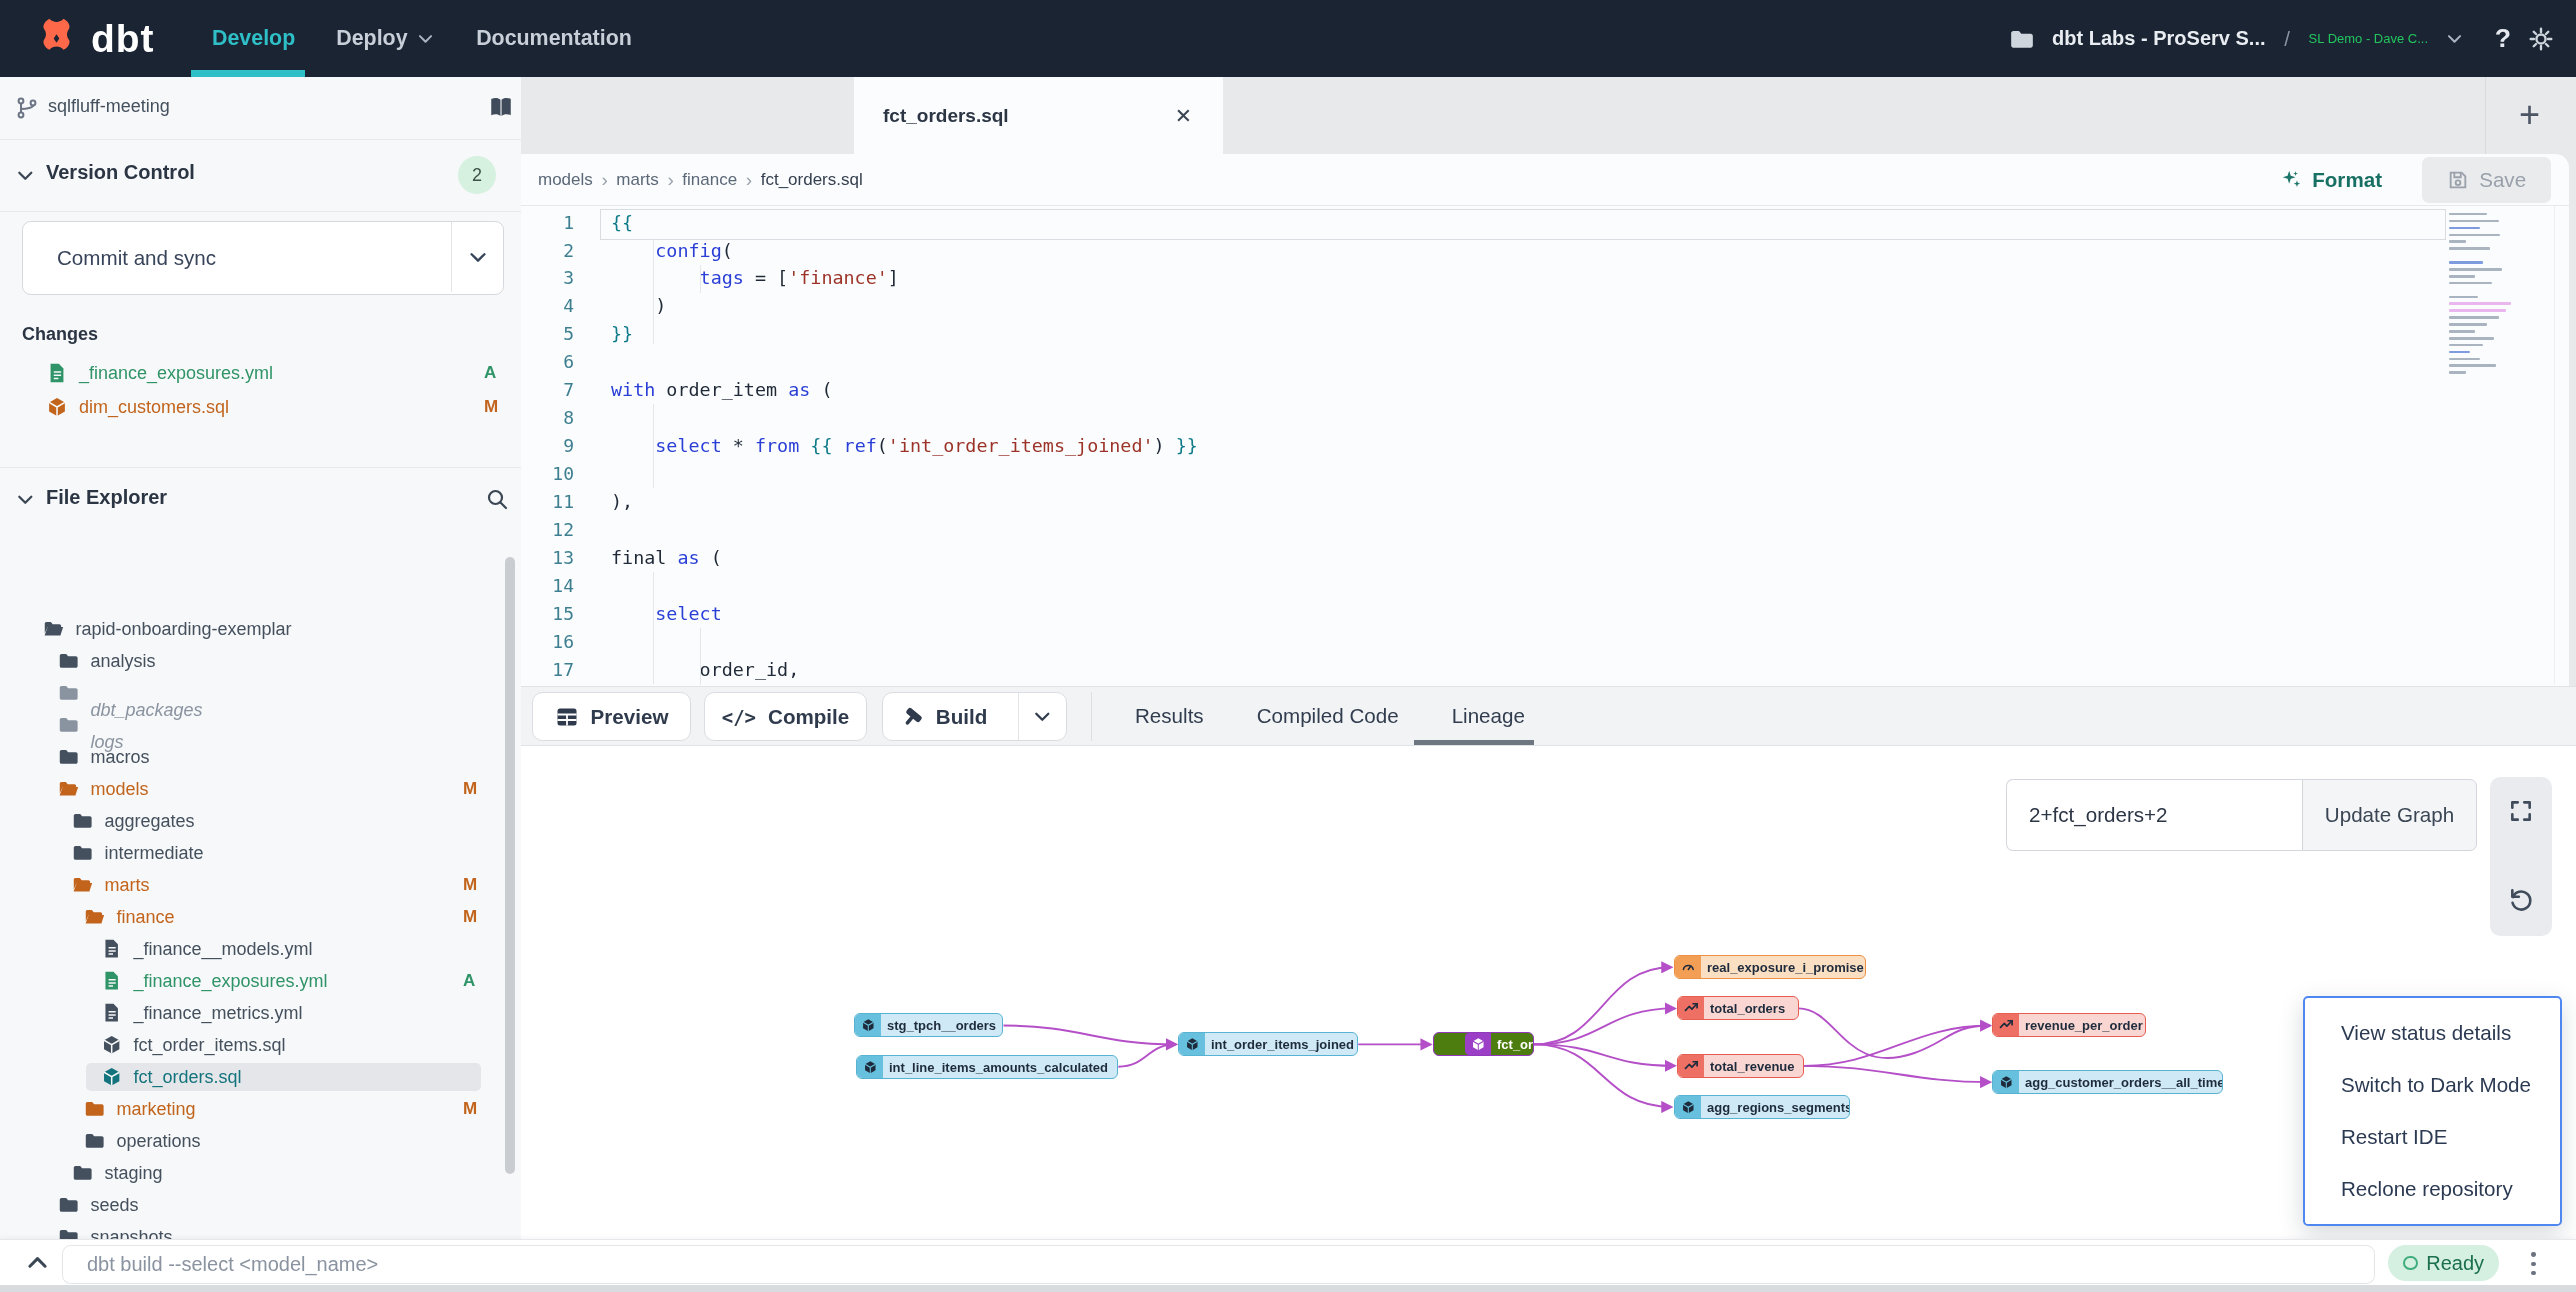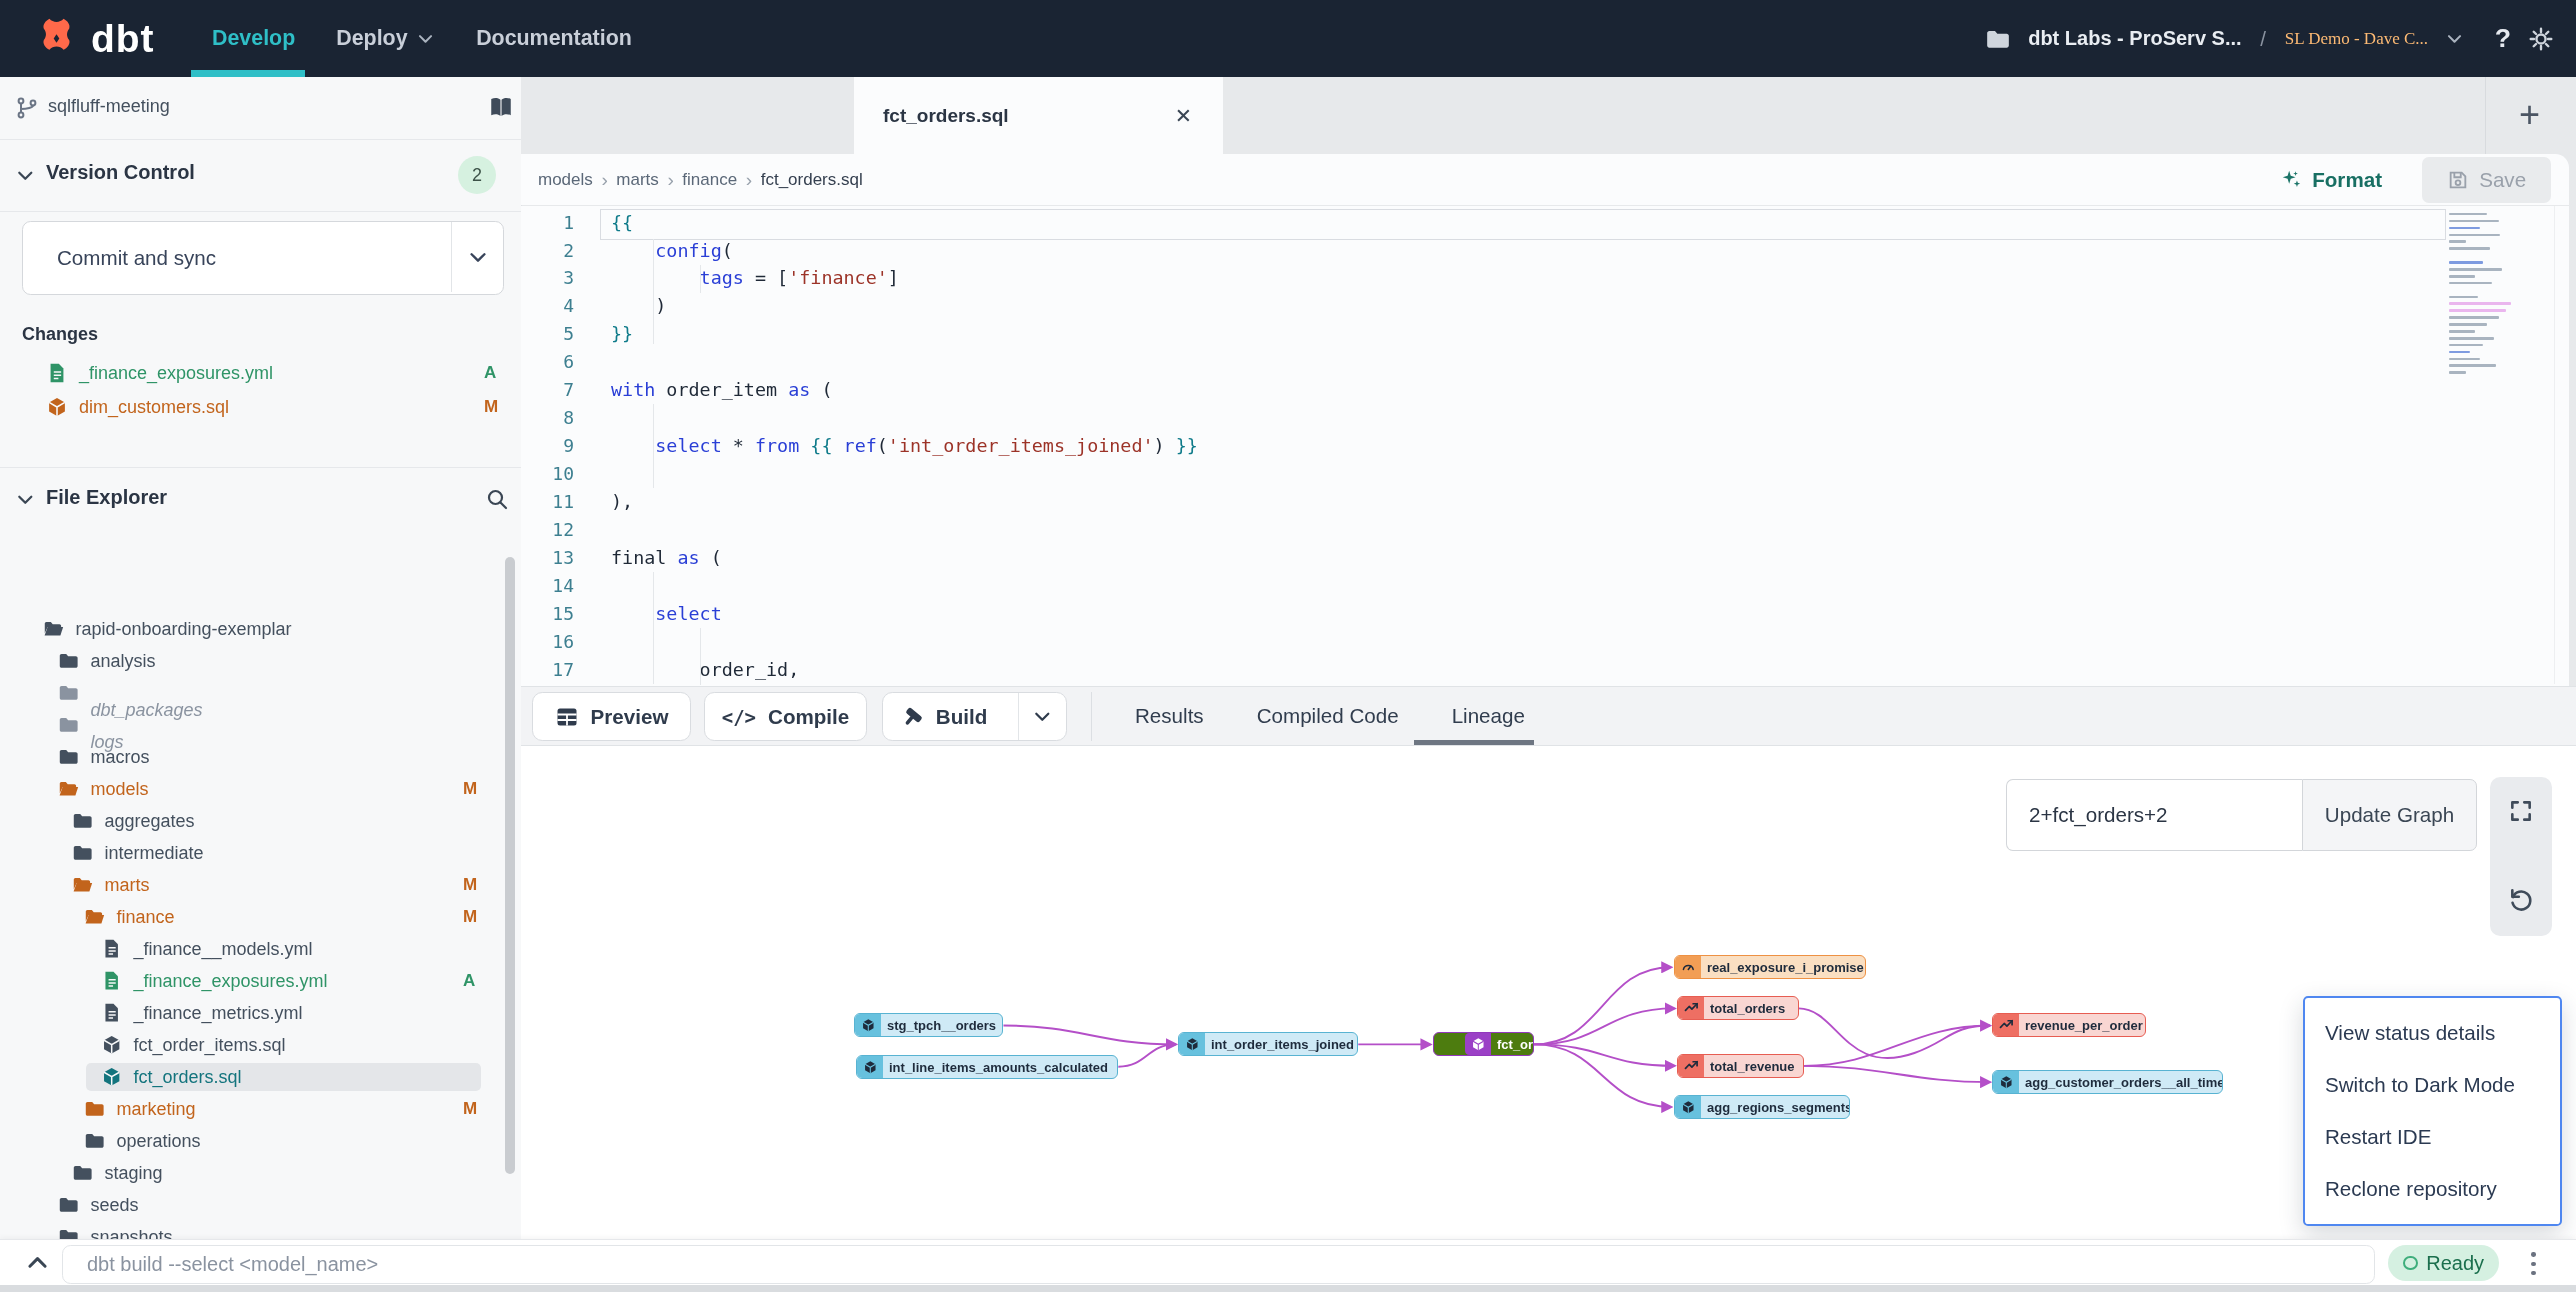--- a/index.html
+++ b/index.html
@@ -14,21 +14,21 @@
   #logo .mark{width:45px;height:45px;}
   #logo .brand{color:#fff;font-size:39px;font-weight:bold;letter-spacing:0.9px;}
   #nav-links{left:212px;top:0;height:77px;display:flex;align-items:center;gap:41px;}
   .nav-link{font-size:21.4px;color:#c9cfd9;font-weight:600;display:flex;align-items:center;gap:8.6px;cursor:pointer;}
   .nav-link.active{color:#2fbfc7;}
   .nav-caret{width:19px;height:19px;color:#aab3bf;}
   #develop-underline{left:191px;top:70px;width:114px;height:6.9px;background:#2fbfc7;}
   #nav-right{right:22px;top:0;height:77px;display:flex;align-items:center;gap:17px;}
   #nav-right .acct{color:#e9edf2;font-weight:bold;font-size:20px;}
   #nav-right .sep{color:#8a93a0;font-size:20.6px;margin:0 1.7px;}
-  #nav-right .proj{color:#fdba74;font-size:17px;font-family:Liberation Serif, serif;}
+  #nav-right .proj{color:#22c55e;font-size:13px;}
   #nav-right .q{color:#e5e9ef;font-size:26.6px;font-weight:bold;margin-left:13.7px;}
   .navicon{width:26px;height:26px;color:#cfd5dd;}
 
   
   #sidebar{left:0;top:77px;width:521px;height:1162px;background:#f7f8f9;border-right:0.9px solid #dfe2e5;}
   .sb-divider{position:absolute;left:0;width:521px;height:0.9px;background:#e6e8eb;}
   #branch-row{left:0;top:0;width:521px;height:62px;}
   #branch-row .git-icon{position:absolute;left:15.4px;top:19px;width:24px;height:24px;color:#6b7585;}
   #branch-row .branch-label{position:absolute;left:48px;top:19px;font-size:18px;color:#44505e;}
   #branch-row .book-icon{position:absolute;left:488px;top:17px;width:26px;height:26px;color:#3f4b5a;}
@@ -141,21 +141,21 @@
   .lnode .nlabel{font-size:13px;font-weight:bold;color:#1e2b3c;padding:0 6.9px 0 6px;white-space:nowrap;}
   .ln-blue{background:#cfeaf6;border-color:#58b3d2;} .ln-blue .nicon{background:#67c1de;color:#1e2b3c;--cube-line:#67c1de;}
   .ln-red{background:#f9d6d2;border-color:#e75d52;} .ln-red .nicon{background:#ee6f63;color:#1e2b3c;}
   .ln-orange{background:#fadfc2;border-color:#ee9143;} .ln-orange .nicon{background:#f29e55;color:#1e2b3c;}
   .ln-purple{background:#4d7c0f;border-color:#9238bd;padding-left:31px;} .ln-purple .nicon{background:#9b40c6;color:#fff;--cube-line:#9b40c6;}
   .ln-purple .nlabel{color:#fff;}
 
   #context-menu{position:absolute;left:1782px;top:250px;width:259px;height:230px;background:#fff;
                 border:2.6px solid #4f87f0;border-radius:5.1px;box-shadow:0 8.6px 24px rgba(30,43,60,.18);
                 box-sizing:border-box;display:flex;flex-direction:column;justify-content:space-around;padding:8.6px 0;}
-  .menu-item{font-size:20.6px;color:#2b3a52;padding-left:20px;cursor:pointer;white-space:nowrap;}
+  .menu-item{font-size:20.6px;color:#2b3a52;padding-left:36px;cursor:pointer;white-space:nowrap;}
 
   
   #statusbar{left:0;top:1239px;width:2576px;height:46px;background:#fff;border-top:0.9px solid #e6e8eb;
              box-shadow:0 -1.7px 5.1px rgba(0,0,0,.04);}
   #bottom-strip{left:0;top:1285px;width:2576px;height:6.9px;background:#d9dcdf;}
   #cmd-chevron{position:absolute;left:22px;top:10.3px;width:31px;height:26px;color:#3a4654;cursor:pointer;}
   #cmd-input{position:absolute;left:62px;top:5.1px;width:2313px;height:39px;box-sizing:border-box;border:0.9px solid #e2e5e8;
              border-radius:8.6px;background:#fff;font-family:"Liberation Sans",sans-serif;font-size:20px;color:#3a4654;
              padding-left:24px;outline:none;}
   #cmd-input::placeholder{color:#8a93a0;}

